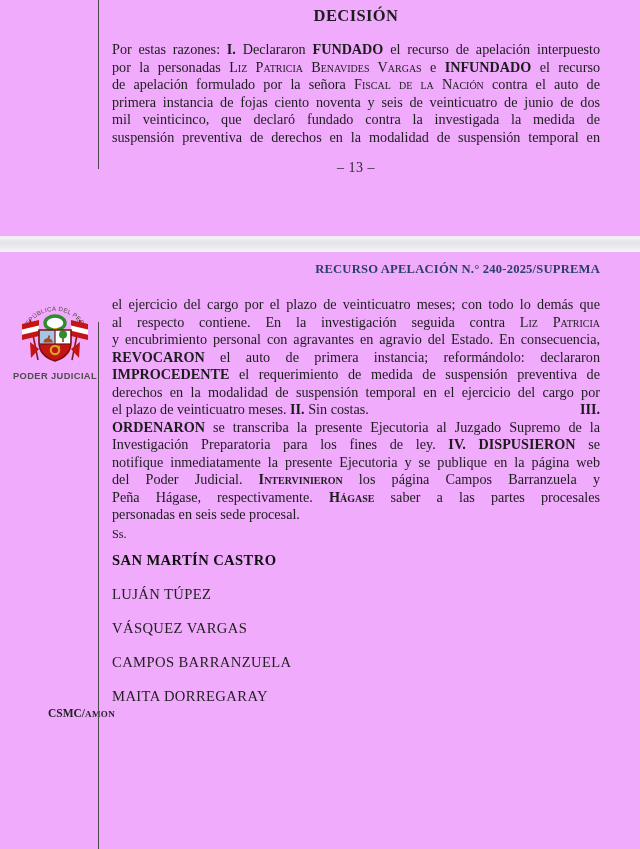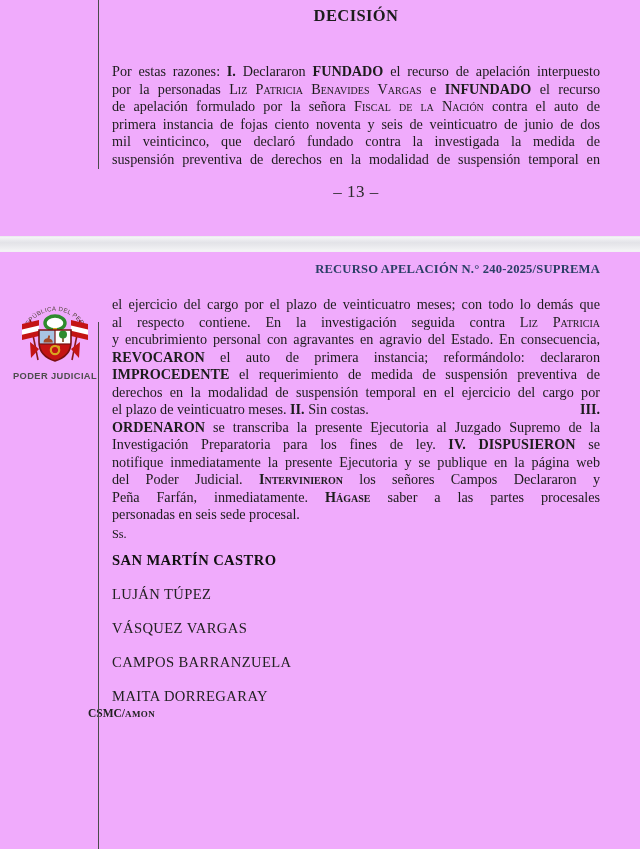--- a/index.html
+++ b/index.html
@@ -30,30 +30,30 @@
   .vline-main { left: 98px; top: 70px; bottom: 0; }
 
   
   .col { margin-left: 112px; width: 488px; }
 
   .heading {
     margin-top: 6px; text-align: center;
     font-size: 16.5px; font-weight: bold; letter-spacing: 0.4px;
   }
 
-  .para { margin-top: 37px; font-size: 14.2px; line-height: 17.5px; }
+  .para { margin-top: 15px; font-size: 14.2px; line-height: 17.5px; }
   .para .line { position: relative; white-space: nowrap; text-align: left; }
   .para .line.just { text-align: justify; text-align-last: justify; }
   .b  { font-weight: bold; }
   .sc { font-variant: small-caps; }
   .push-right { position: absolute; right: 0; }
 
   .pageno {
     margin-top: 14px; text-align: center;
-    font-size: 17px; letter-spacing: 0.5px; color: #2a2a2a;
+    font-size: 14px; letter-spacing: 0.5px; color: #2a2a2a;
   }
 
   
   .logo {
     position: absolute; left: 12px; top: 50px; width: 86px;
     text-align: center;
   }
   .logo-caption {
     margin-top: 1px;
     font-family: "Liberation Sans", sans-serif;
@@ -71,21 +71,21 @@
   .para2 { margin-top: 19px; }
 
   .ss { margin: 3px 0 0 112px; font-size: 12.3px; font-weight: normal; }
 
   .sigs { margin-left: 112px; }
   .sig  { margin-top: 16px; font-size: 14.6px; line-height: 18px;
           letter-spacing: 0.4px; color: #222; }
   .sig.first { margin-top: 9px; }
   .sig.bold  { font-weight: bold; color: #111; }
 
-  .clerk { margin: 2px 0 0 88px; font-weight: bold; font-size: 11.5px; color: #222; }
+  .clerk { margin: 2px 0 0 48px; font-weight: bold; font-size: 11.5px; color: #222; }
   .clerk .sub { font-size: 9px; letter-spacing: 0.4px; }
 </style>
 </head>
 <body>
 
 <div class="screen">
 
   <section class="page page-top">
     <div class="vline vline-top"></div>
     <div class="col heading">DECISIÓN</div>
@@ -159,22 +159,22 @@
         <div class="line just"><span>el ejercicio del cargo por el plazo de veinticuatro meses; con todo lo demás que</span></div>
         <div class="line just"><span>al respecto contiene. En la investigación seguida contra </span><span class="sc">Liz Patricia</span></div>
         <div class="line just"><span>y encubrimiento personal con agravantes en agravio del Estado. En consecuencia,</span></div>
         <div class="line just"><span class="b">REVOCARON</span><span> el auto de primera instancia; reformándolo: declararon</span></div>
         <div class="line just"><span class="b">IMPROCEDENTE</span><span> el requerimiento de medida de suspensión preventiva de</span></div>
         <div class="line just"><span>derechos en la modalidad de suspensión temporal en el ejercicio del cargo por</span></div>
         <div class="line"><span>el plazo de veinticuatro meses. </span><span class="b">II.</span><span> Sin costas.</span><span class="b push-right">III.</span></div>
         <div class="line just"><span class="b">ORDENARON</span><span> se transcriba la presente Ejecutoria al Juzgado Supremo de la</span></div>
         <div class="line just"><span>Investigación Preparatoria para los fines de ley. </span><span class="b">IV. DISPUSIERON</span><span> se</span></div>
         <div class="line just"><span>notifique inmediatamente la presente Ejecutoria y se publique en la página web</span></div>
-        <div class="line just"><span>del Poder Judicial. </span><span class="b sc">Intervinieron</span><span> los señores Campos Declararon y</span></div>
-        <div class="line just"><span>Peña Farfán, inmediatamente. </span><span class="b sc">Hágase</span><span> saber a las partes procesales</span></div>
+        <div class="line just"><span>del Poder Judicial. </span><span class="b sc">Intervinieron</span><span> los página Campos Barranzuela y</span></div>
+        <div class="line just"><span>Peña Hágase, respectivamente. </span><span class="b sc">Hágase</span><span> saber a las partes procesales</span></div>
         <div class="line"><span>personadas en seis sede procesal.</span></div>
       </div>
 
     <div class="ss">Ss.</div>
 
     <div class="sigs" id="sig-list">
         <div class="sig first bold">SAN MARTÍN CASTRO</div>
         <div class="sig">LUJÁN TÚPEZ</div>
         <div class="sig">VÁSQUEZ VARGAS</div>
         <div class="sig">CAMPOS BARRANZUELA</div>

